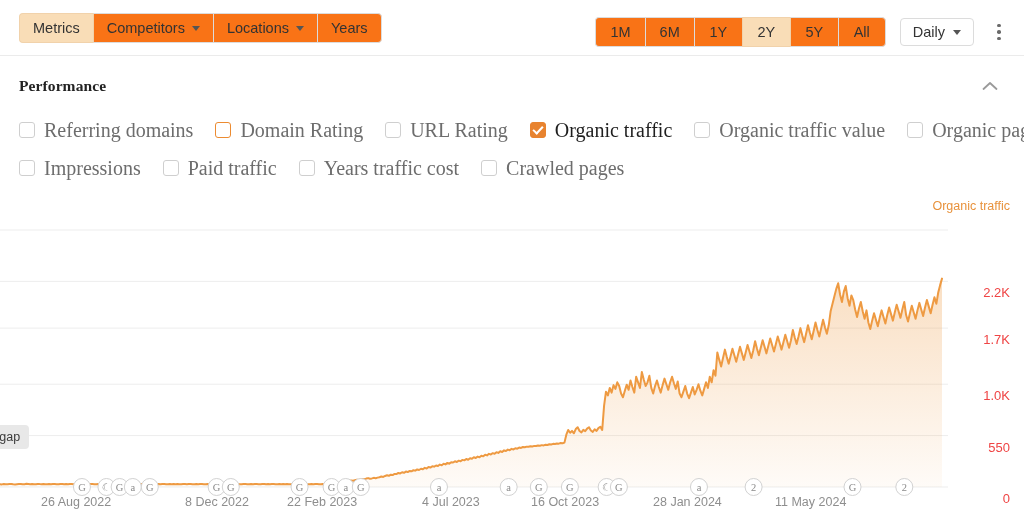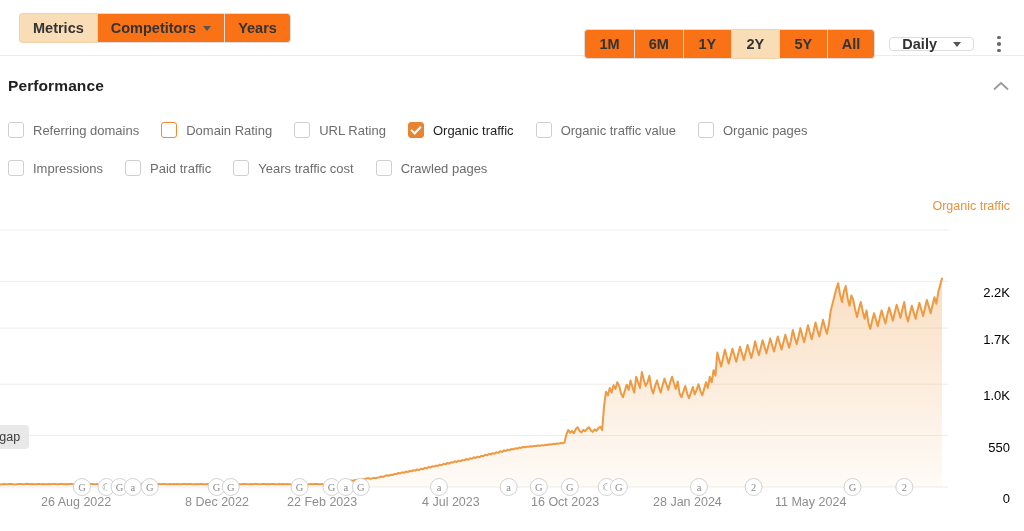--- a/index.html
+++ b/index.html
@@ -13,21 +13,20 @@
   }
   #app { position: relative; width: 1024px; height: 531px; background:#fff; }
 
   
   .toolbar {
     position: relative;
     height: 56px;
     border-bottom: 1px solid #ebebeb;
     display: flex; align-items: center;
     padding: 0 16px 0 19px;
-    font-weight: bold;
   }
   .seg-group { display: flex; align-items: stretch; }
   .seg-btn {
     height: 30px;
     display: flex; align-items: center; justify-content: center;
     gap: 7px;
     padding: 0 13px;
     font-size: 14.5px;
     color: #333;
     background: #f97316;
@@ -45,40 +44,40 @@
   .caret {
     width: 0; height: 0;
     border-left: 4.5px solid transparent;
     border-right: 4.5px solid transparent;
     border-top: 5px solid #555;
     display: inline-block;
     margin-top: 1px;
   }
 
   .toolbar-right {
-    position: absolute; right: 14px; top: 16px; height: 56px;
+    position: absolute; right: 14px; top: 4px; height: 56px;
     display: flex; align-items: center; gap: 14px;
   }
   .range-group .seg-btn { padding: 0 14px; min-width: 48px; }
   .dropdown-btn {
-    height: 14px; display: flex; align-items: center; gap: 16px;
+    height: 28px; display: flex; align-items: center; gap: 8px;
     padding: 0 12px;
     font-size: 14.5px; color: #333;
     background: #fff; border: 1px solid #dcdcdc; border-radius: 4px;
     cursor: pointer; user-select: none;
   }
   .kebab {
     width: 22px; height: 28px;
     display: flex; flex-direction: column; align-items: center; justify-content: center;
     gap: 3px; cursor: pointer;
   }
   .kebab i { width: 3.5px; height: 3.5px; border-radius: 50%; background: #6a6a6a; display:block; }
 
   
-  .perf-section { padding: 0 8px; position: relative; }
+  .perf-section { padding: 0 19px; position: relative; font-family: Liberation Serif, serif; }
   .perf-head {
     display: flex; align-items: center; justify-content: space-between;
     padding-top: 18px;
   }
   .perf-title { font-size: 15.5px; font-weight: bold; color: #222; letter-spacing: .1px; }
   .chev-up { width: 30px; height: 24px; display:flex; align-items:center; justify-content:center; cursor:pointer; }
 
   .metric-rows { margin-top: 19px; }
   .metric-row { display: flex; align-items: center; height: 26px; margin-bottom: 12px; }
   .metric-item { display: flex; align-items: center; gap: 9px; margin-right: 22px; cursor: pointer; user-select: none; }
@@ -89,33 +88,33 @@
   }
   .cb.outline { border-color: #ec8b31; }
   .cb.checked { background: #e8832f; border-color: #e8832f; }
   .cb.checked::after {
     content: "";
     position: absolute; left: 4.3px; top: 1.2px;
     width: 4px; height: 8px;
     border: solid #fff; border-width: 0 2px 2px 0;
     transform: rotate(43deg);
   }
-  .metric-label { font-size: 13px; color: #6d6d6d; white-space: nowrap; }
+  .metric-label { font-size: 20px; color: #6d6d6d; white-space: nowrap; }
   .metric-item.on .metric-label { color: #1f1f1f; }
 
   
   .chart-wrap { position: relative; width: 1024px; height: 330px; margin-top: 8px; }
   .chart-svg { position: absolute; left: 0; top: 0; }
   .axis-legend {
     position: absolute; right: 14px; top: 6px;
     font-size: 12.5px; color: #e8923c;
   }
   .ylab {
     position: absolute; right: 14px;
-    font-size: 13px; color: #000000; text-align: right;
+    font-size: 13px; color: #ef4444; text-align: right;
   }
   .xlab {
     position: absolute; top: 302px;
     font-size: 12.5px; color: #8e8e8e; white-space: nowrap;
   }
   .tooltip {
     position: absolute; left: -41px; top: 232px;
     background: #e8e8e8; color: #3b3b3b;
     font-size: 12.5px; padding: 5px 9px; border-radius: 4px;
     white-space: nowrap;
@@ -126,20 +125,24 @@
 
 <div id="app">
 
   <div class="toolbar">
     <div class="seg-group" id="tabs-group">
         <div class="seg-btn active">
           <span>Metrics</span>
         </div>
         <div class="seg-btn">
           <span>Competitors</span>
+          <span class="caret"></span>
+        </div>
+        <div class="seg-btn">
+          <span>Locations</span>
           <span class="caret"></span>
         </div>
         <div class="seg-btn">
           <span>Years</span>
         </div>
       </div>
 
     <div class="toolbar-right">
       <div class="seg-group range-group" id="range-group">
           <div class="seg-btn">1M</div>

